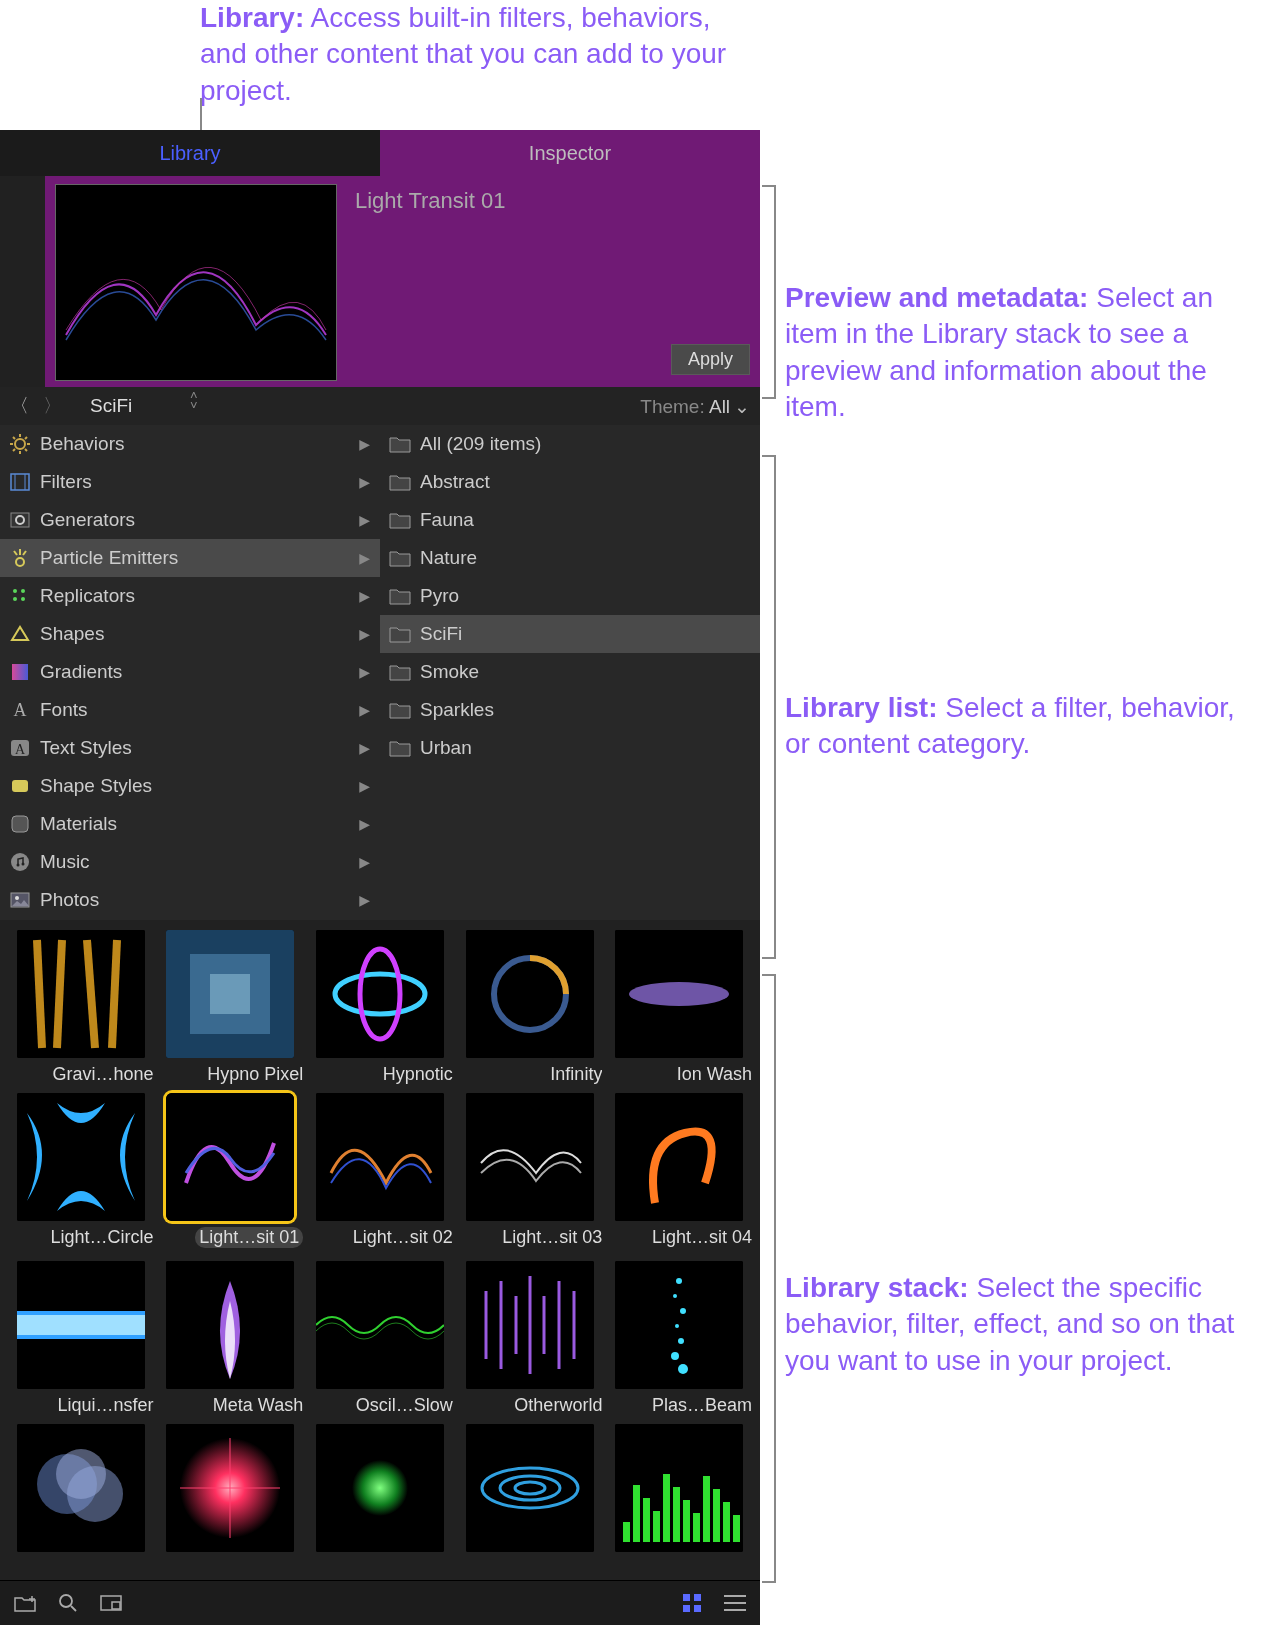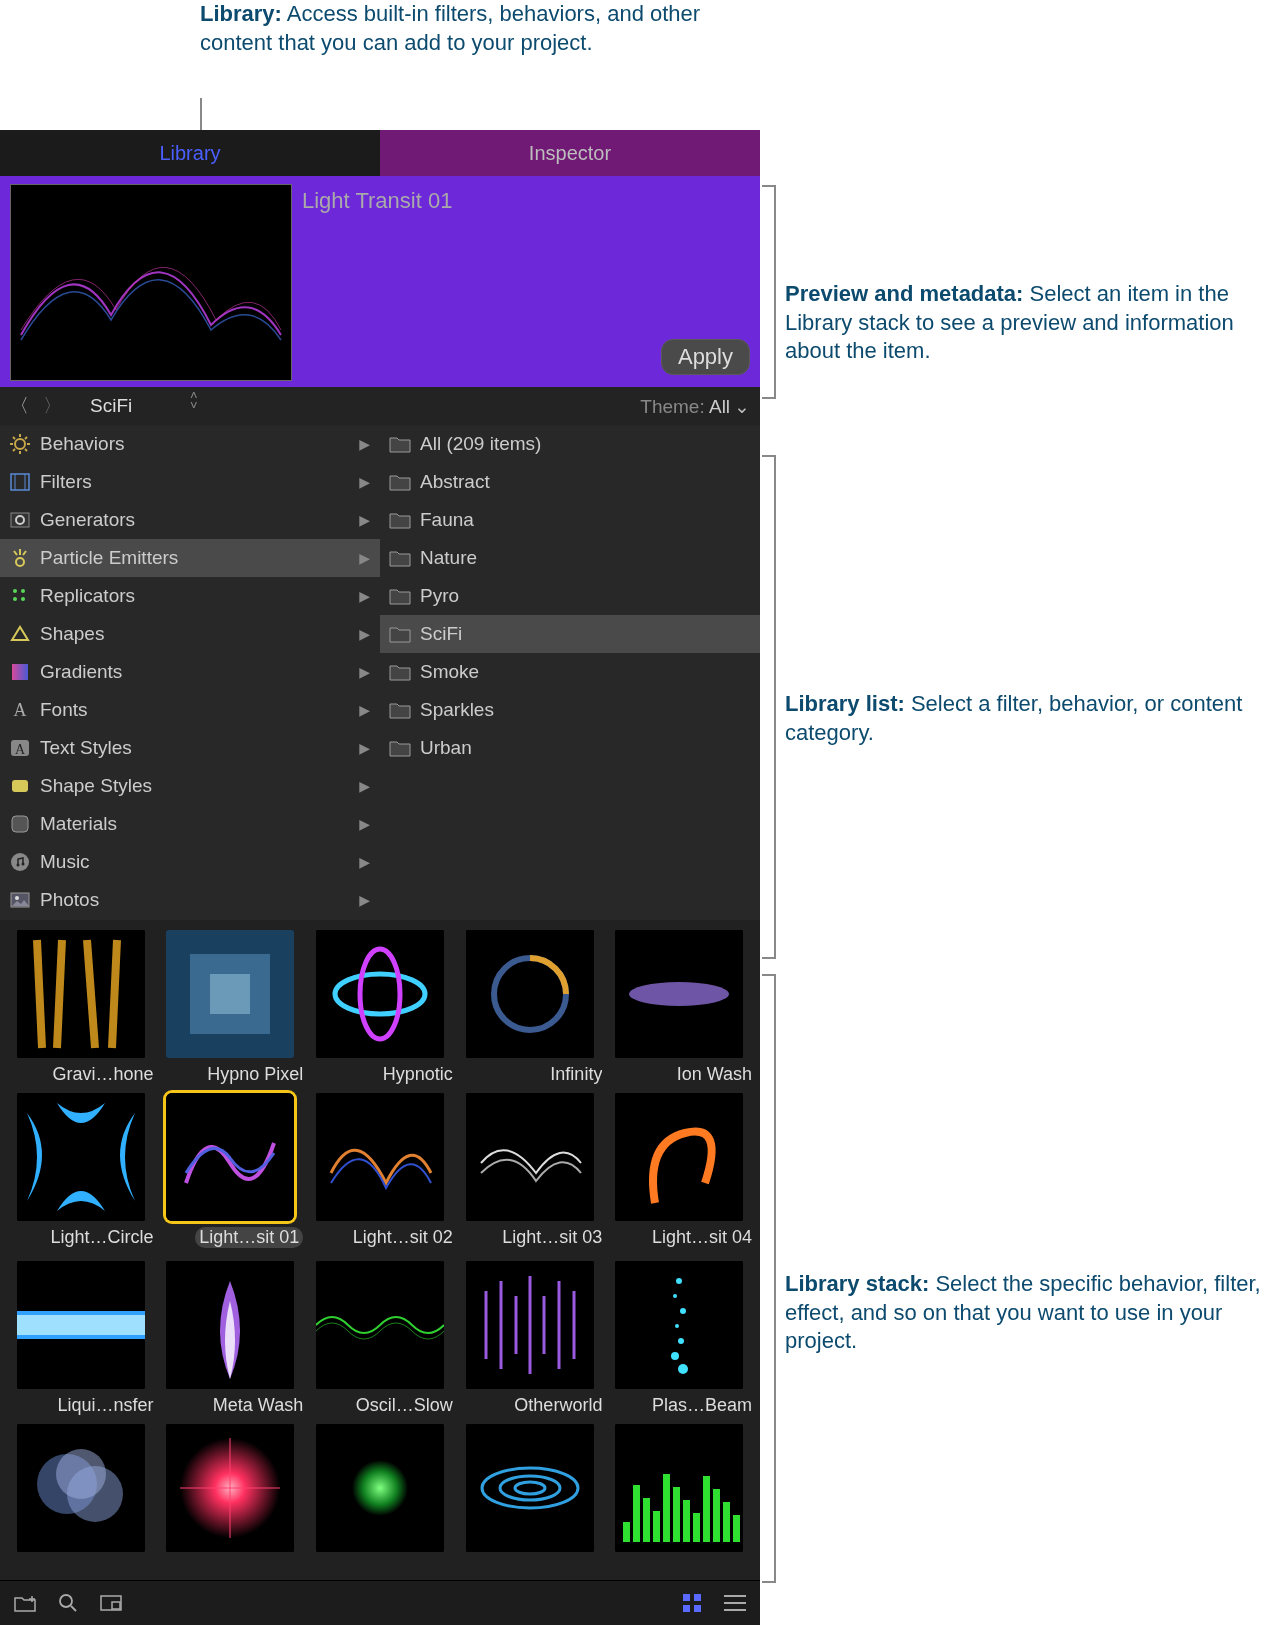--- a/index.html
+++ b/index.html
@@ -10,23 +10,23 @@
     width: 1266px;
     color: #000;
   }
   .canvas {
     position: relative;
     width: 1266px;
     height: 1625px;
   }
   .annotation {
     position: absolute;
-    font-size: 22px;
+    font-size: 28px;
     line-height: 1.3;
-    color: #0c4a6e;
+    color: #8b5cf6;
     max-width: 500px;
   }
   .annotation b { font-weight: 700; }
   .panel {
     position: absolute;
     left: 0;
     top: 130px;
     width: 760px;
     height: 1495px;
     background: #212121;
@@ -52,22 +52,23 @@
     color: #bdbdbd;
     font-weight: 500;
   }
   .tab.active { color: #4a5fff; background: #1b1b1b; }
   .tab:not(.active) { background: #701a75; }
 
   
   .preview-row {
     display: flex;
     padding: 8px 10px 6px 10px;
-    gap: 10px;
-    background: #6d28d9;
+    gap: 18px;
+    background: #701a75;
+    margin-left: 45px;
   }
   .preview-img {
     width: 280px;
     height: 195px;
     background: #000;
     border: 1px solid #666;
     position: relative;
     overflow: hidden;
     flex: none;
   }
@@ -81,22 +82,22 @@
   .preview-title {
     font-size: 22px;
     color: #aaa;
     padding-top: 4px;
   }
   .apply-btn {
     align-self: flex-end;
     background: #4a4a4a;
     color: #ddd;
     padding: 4px 16px;
-    border-radius: 12px;
-    font-size: 22px;
+    border-radius: 0;
+    font-size: 18px;
     border: 1px solid #5a5a5a;
   }
 
   
   .nav-row {
     display: flex;
     align-items: center;
     padding: 6px 10px;
     background: #232323;
     gap: 8px;

